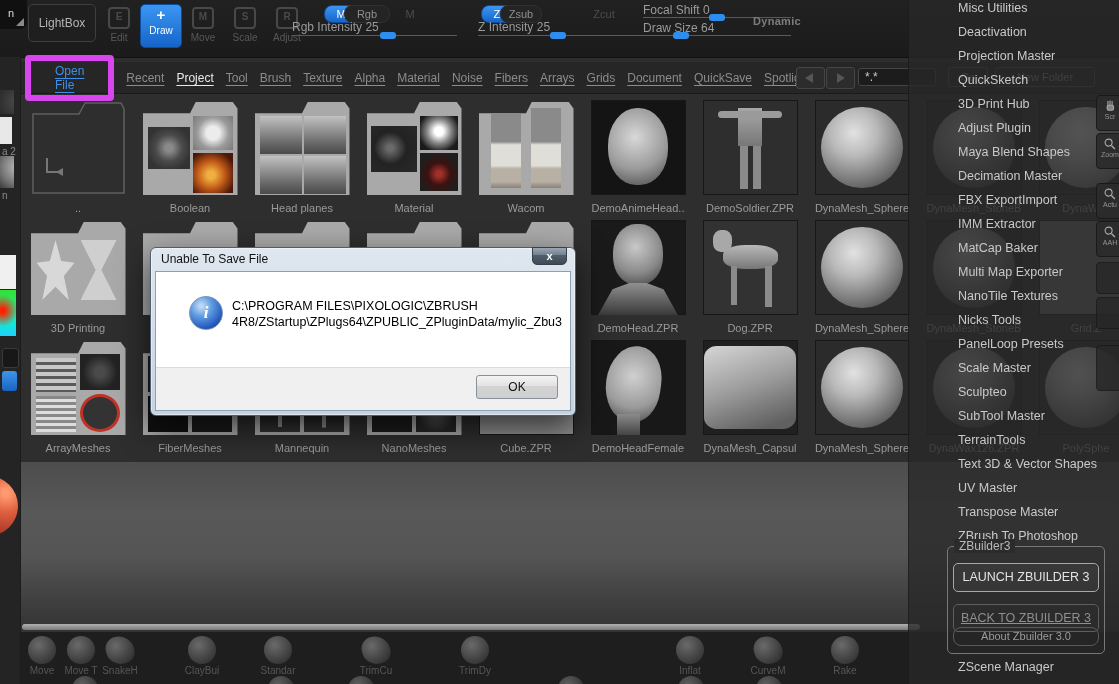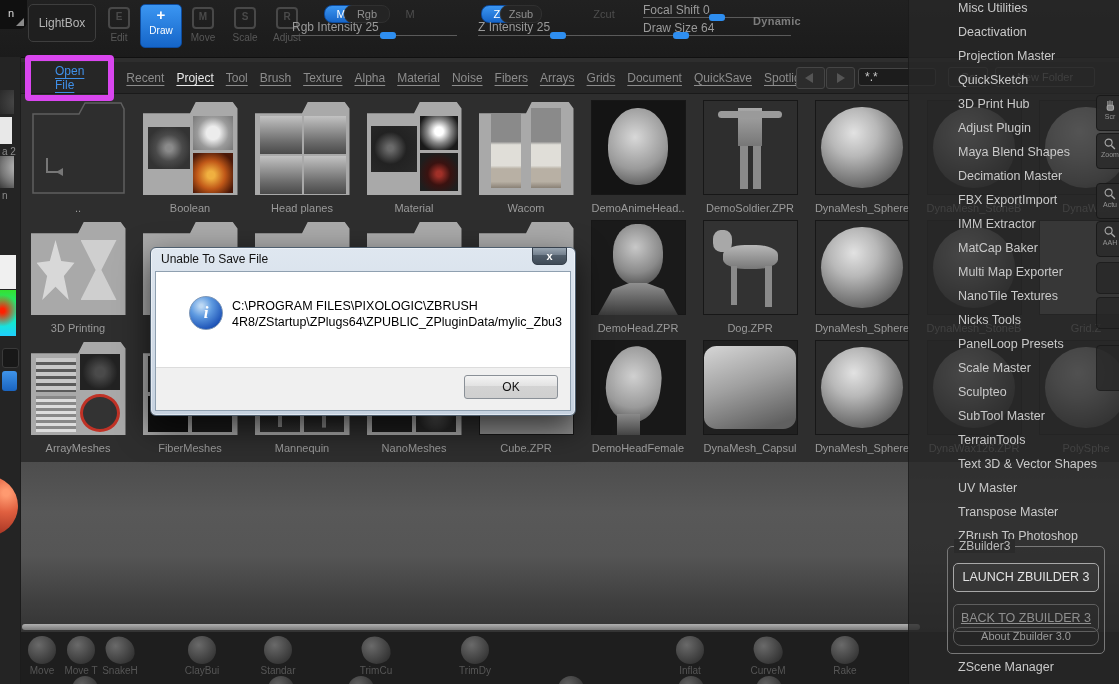--- a/index.html
+++ b/index.html
@@ -145,21 +145,21 @@
     background:linear-gradient(180deg,#9aa6b2 0%,#717e8c 45%,#515e6b 46%,#3f4a56);color:#fff;font-size:11px;font-weight:bold;
     line-height:15px;text-align:center;padding:0;font-family:"Liberation Sans",sans-serif;}
   .dlg-inner{position:absolute;left:4px;right:4px;top:23px;bottom:4px;border:1px solid #8fa0b0;background:#fff;}
   .dlg-body{position:absolute;left:0;right:0;top:0;bottom:43px;background:#fff;}
   .info-icon{position:absolute;left:33px;top:24px;width:32px;height:32px;border-radius:50%;
     background:radial-gradient(circle at 35% 28%,#bcd8f4 5%,#5e9ae0 35%,#1f55b8 75%,#12306e);
     border:1px solid #7d97b8;color:#fff;font:italic bold 17px "Liberation Serif",serif;
     display:flex;align-items:center;justify-content:center;}
   .dlg-msg{position:absolute;left:76px;top:26px;font-size:12.5px;color:#000;line-height:16px;white-space:nowrap;}
   .dlg-footer{position:absolute;left:0;right:0;bottom:0;height:42px;background:#f0f0f0;border-top:1px solid #dcdcdc;}
-  .ok-btn{position:absolute;right:12px;top:7px;width:94px;height:24px;border:1px solid #8a9097;border-radius:3px;
+  .ok-btn{position:absolute;right:12px;top:7px;width:82px;height:24px;border:1px solid #8a9097;border-radius:3px;
     background:linear-gradient(180deg,#f4f4f4,#e2e2e2 45%,#d3d3d3 46%,#cfcfcf);font-size:12px;color:#111;
     font-family:"Liberation Sans",sans-serif;}
 
   
   .zplugin-menu{position:absolute;left:908px;top:0;width:211px;height:684px;background:rgba(40,40,40,.78);
     border-left:1px solid rgba(18,18,18,.5);z-index:10;}
   .zmenu-list{list-style:none;margin:-4px 0 0;padding:0;}
   .zmenu-list li{height:24px;line-height:24px;padding-left:49px;font-size:12.5px;color:#c9c9c9;white-space:nowrap;}
   .zbuilder-box{position:absolute;left:38px;top:546px;width:156px;height:106px;border:1px solid #787878;border-radius:5px;}
   .zb-header{position:absolute;left:6px;top:-8px;padding:0 5px;font-size:12px;color:#b8b8b8;background:#2b2b2b;}

